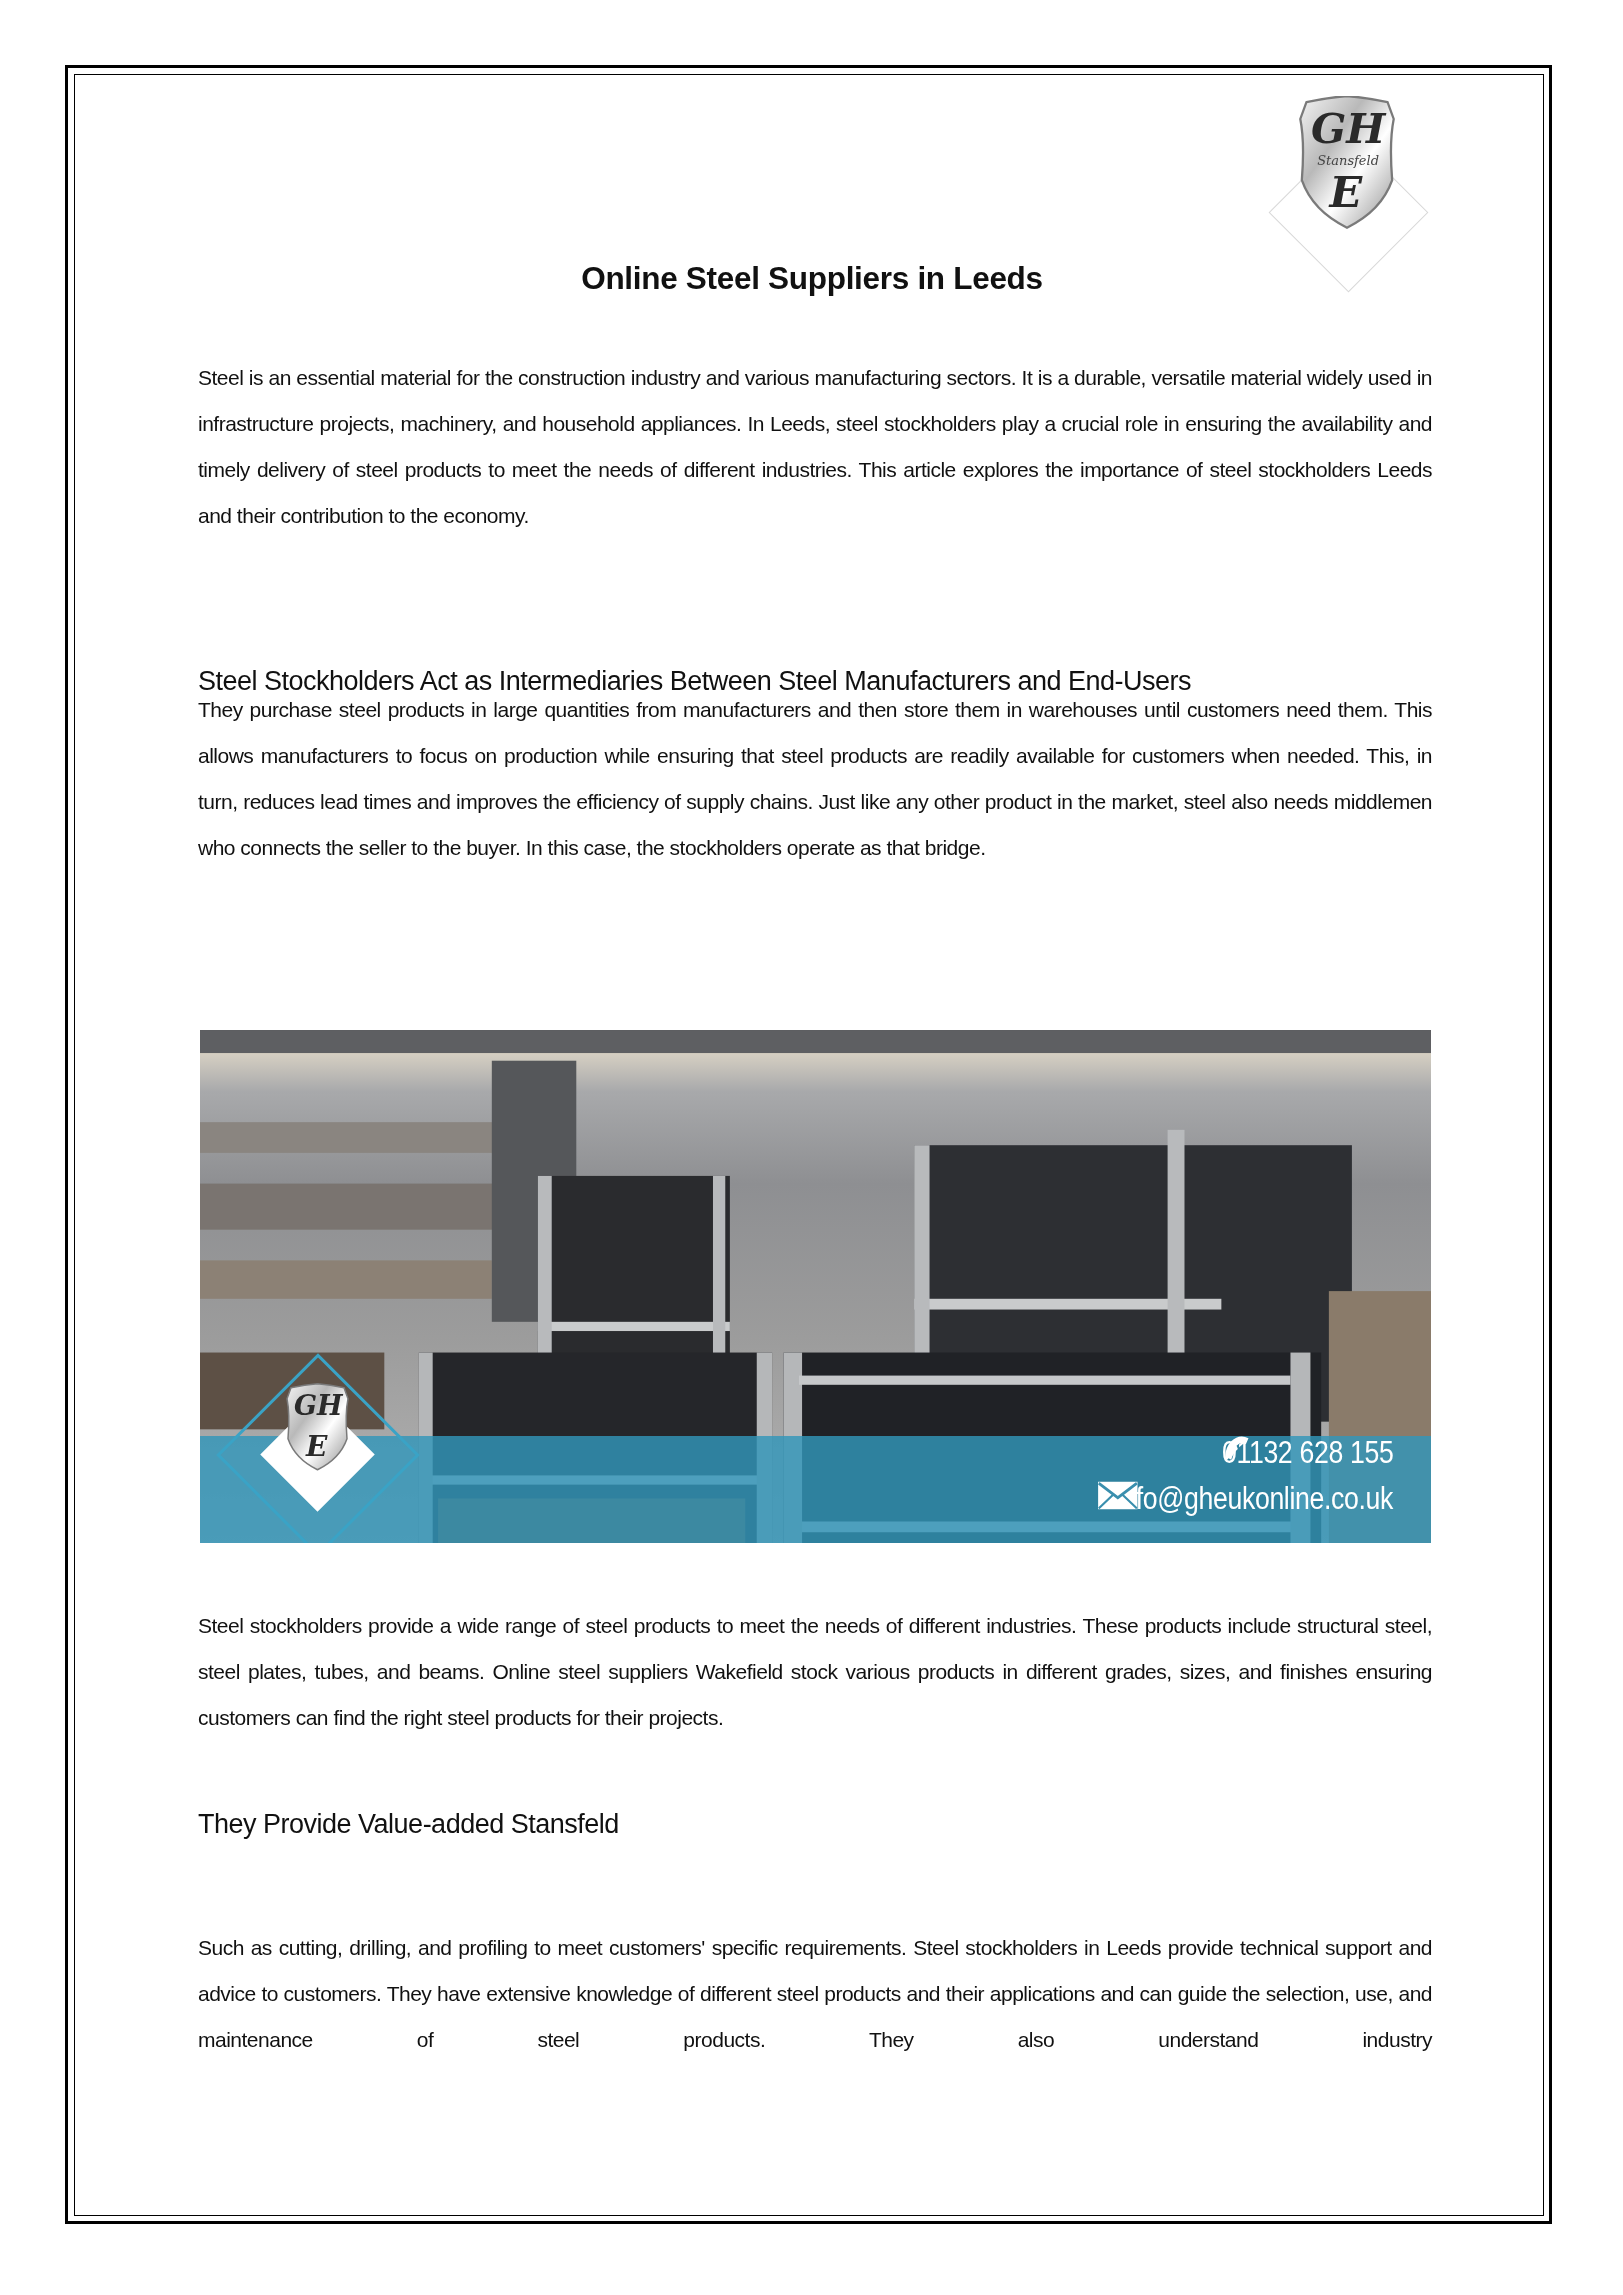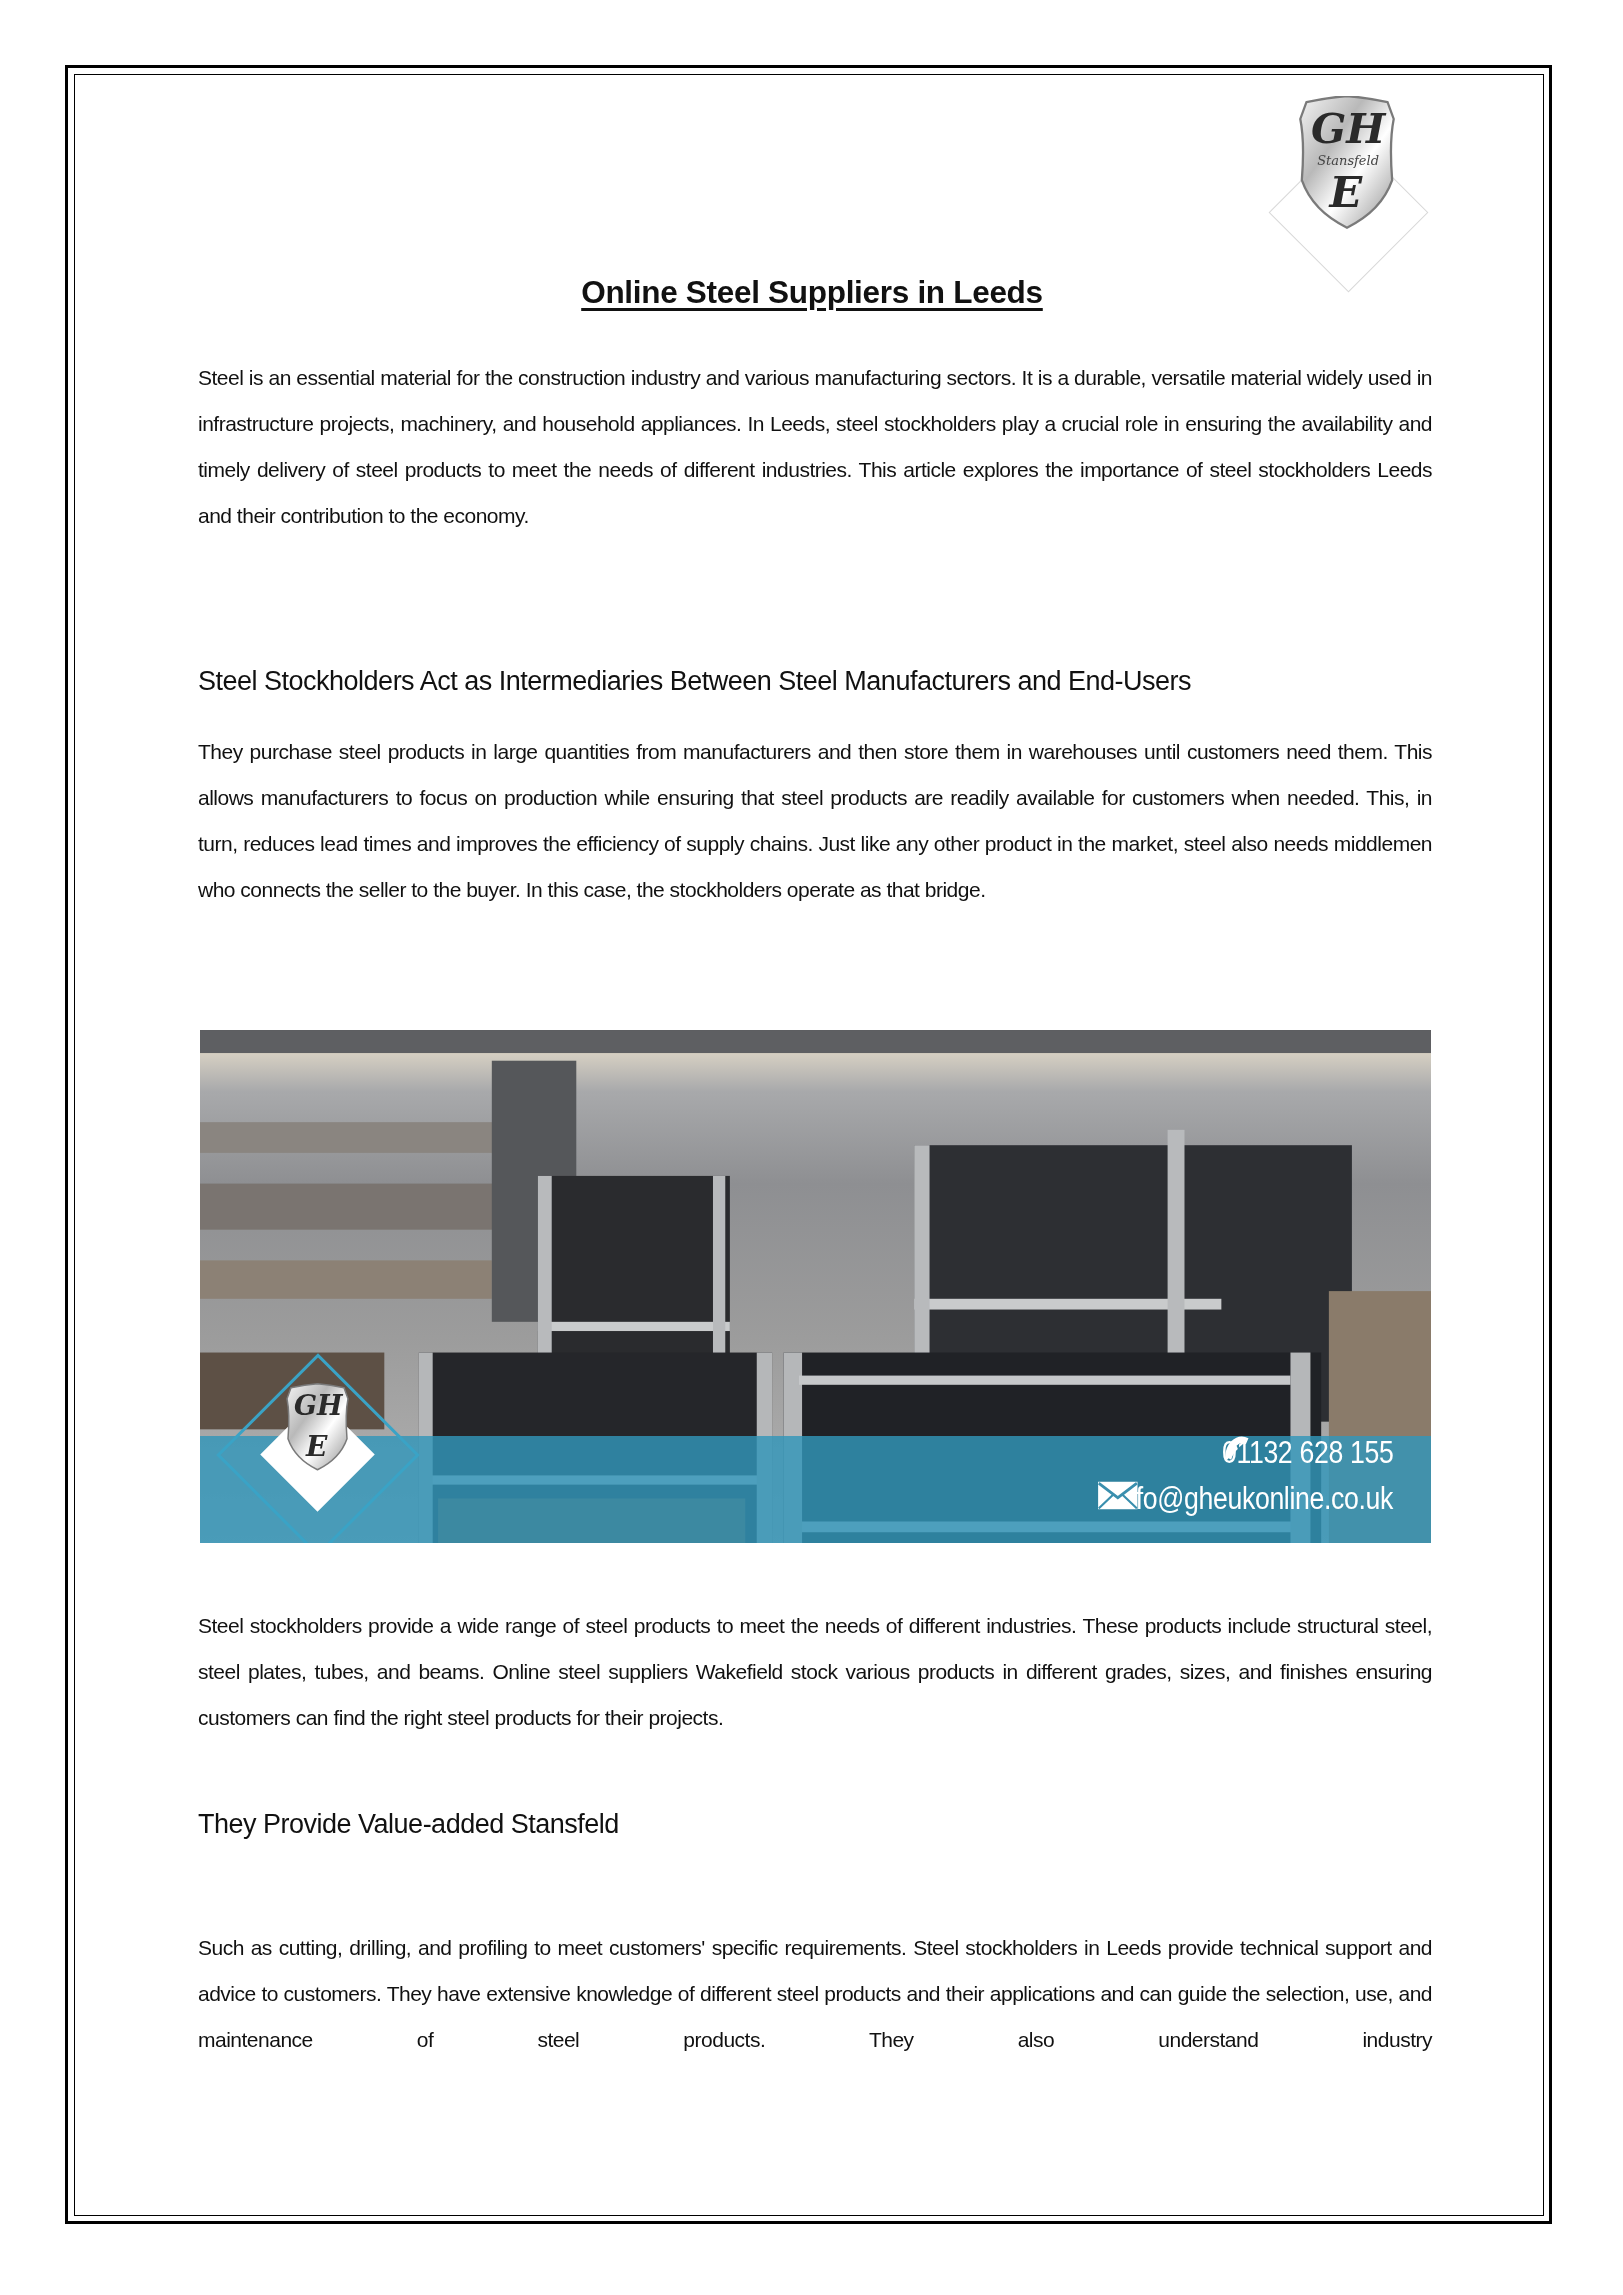--- a/index.html
+++ b/index.html
@@ -8,31 +8,31 @@
   .border-outer { position:absolute; left:65px; top:65px; width:1487px; height:2159px;
                   border:3.1px solid #000; box-sizing:border-box; }
   .border-inner { position:absolute; left:74px; top:74px; width:1470px; height:2142px;
                   border:1.5px solid #000; box-sizing:border-box; }
 
   .logo { position:absolute; left:1259px; top:88px; width:177px; height:188px; }
   .logo .diamond { position:absolute; left:33px; top:68px; width:111px; height:111px;
                    border:1.5px solid #d8d8d8; transform:rotate(45deg); background:#fff; }
   .logo .shield { position:absolute; left:38px; top:7.7px; width:100px; height:134px; }
 
-  .title { position:absolute; left:0; width:1624px; top:274px; text-align:center;
-           font-size:31.5px; font-weight:bold; text-decoration:underline; text-underline-offset:4.6px;
+  .title { position:absolute; left:0; width:1624px; top:260px; text-align:center;
+           font-size:31.5px; font-weight:bold; text-underline-offset:4.6px;
            text-decoration-thickness:3.1px; letter-spacing:-0.3px; }
 
   .p { position:absolute; left:198px; width:1234px; font-size:21px; line-height:46px;
        text-align:justify; text-align-last:left; letter-spacing:-0.5px; margin:0; }
   .h { position:absolute; left:198px; width:1234px; font-size:27px; line-height:46px; margin:0;
        letter-spacing:-0.5px; }
   #para1 { top:355px; }
   #head1 { top:658px; }
-  #para2 { top:729px; }
+  #para2 { top:687px; }
   #para3 { top:1603px; }
   #head2 { top:1801px; }
   #para4 { top:1877px; text-align-last:justify;margin-top:48px; }
 
   .photo { position:absolute; left:200px; top:1030px; width:1231px; height:513px; overflow:hidden;
            background:linear-gradient(180deg,#6e6f72 0%,#d9d2c4 4%,#a8a9ab 12%,#8e8f92 30%,#9c9c9c 60%,#b4b4b4 100%); }
   .photo svg { position:absolute; left:0; top:0; }
   .banner { position:absolute; left:0; bottom:0; width:100%; height:107px;
             background:rgba(50,150,185,0.82); }
   .photo-logo { position:absolute; left:31px; top:338px; width:177px; height:177px; }

